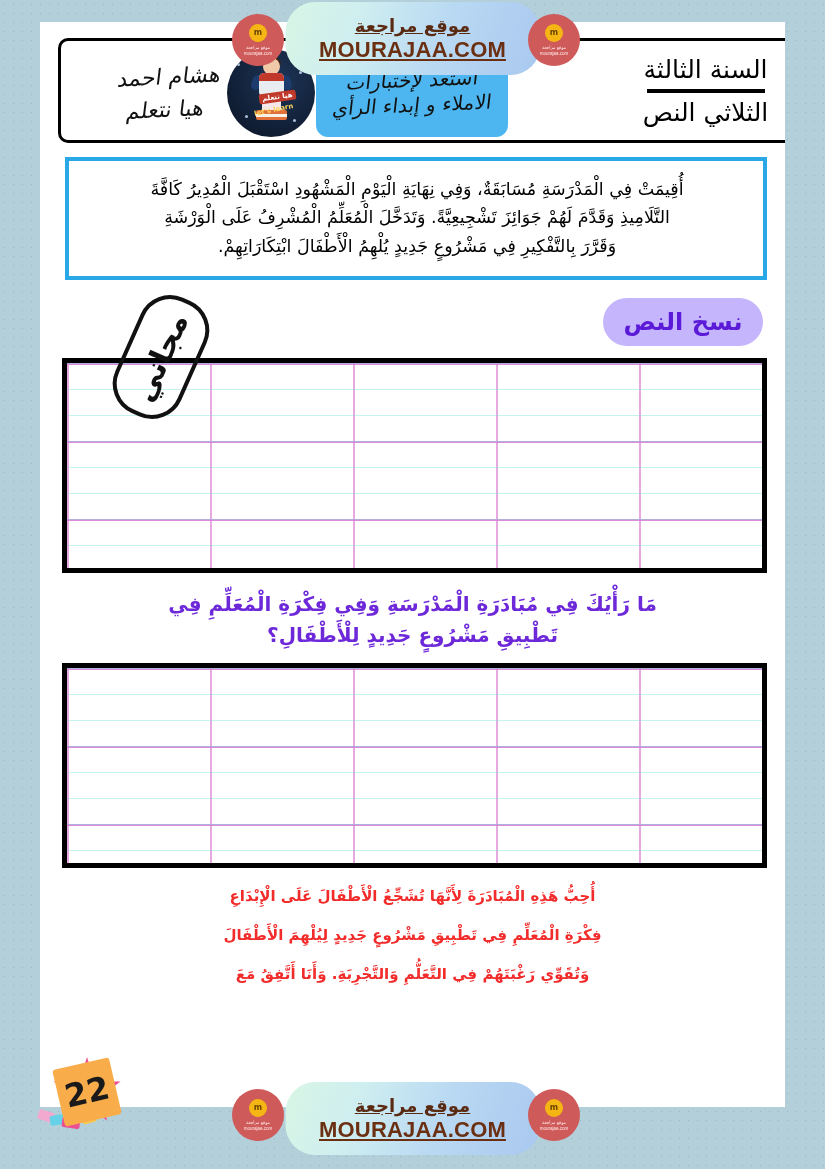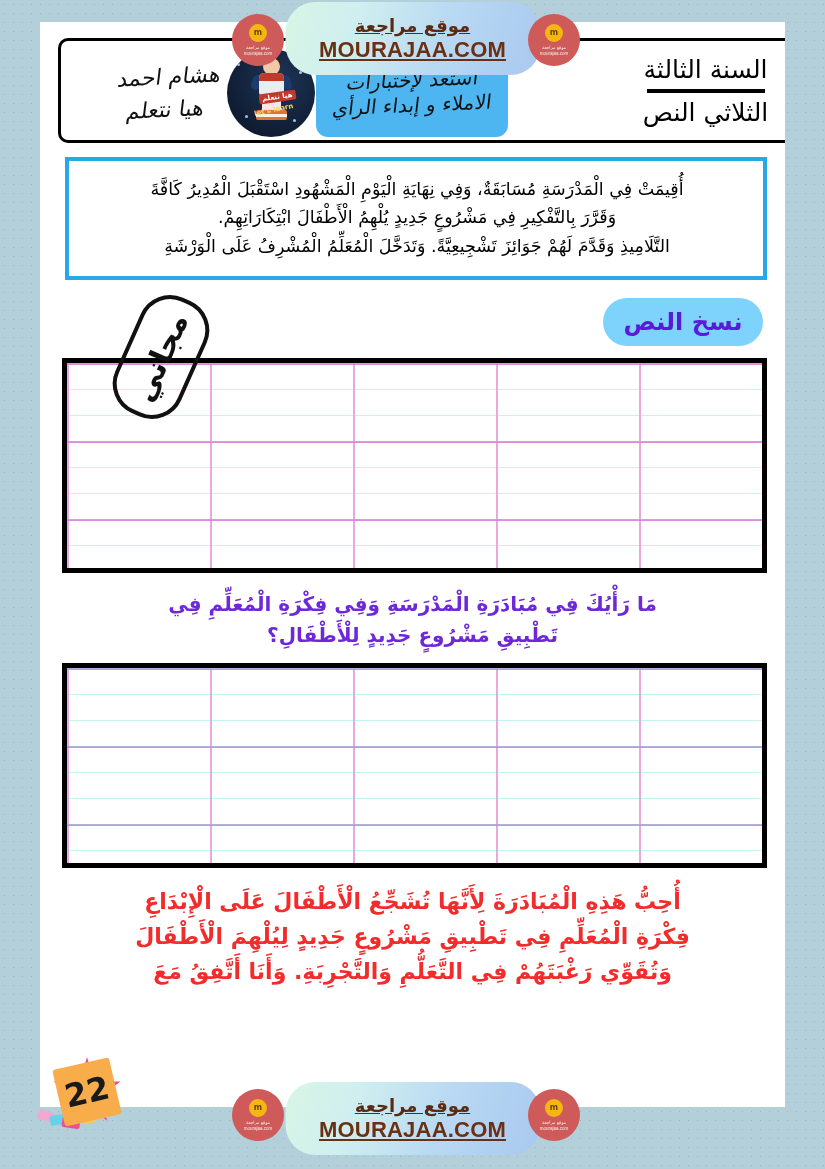--- a/index.html
+++ b/index.html
@@ -206,21 +206,21 @@
     font-size:30px;font-weight:700;color:#111;
     transform:rotate(-90deg);
     white-space:nowrap;direction:rtl;
   }
 
   
   .label-pill{
     margin:18px 20px 0 0;
     float:none;
     width:160px;height:48px;
-    background:#7dd3fc;
+    background:#c4b5fd;
     border-radius:24px;
     display:flex;align-items:center;justify-content:center;
     margin-left:auto;margin-right:22px;
   }
   .label-pill span{
     font-family:"DejaVu Sans","Liberation Sans",sans-serif;
     direction:rtl;font-size:24px;font-weight:700;color:#5b19d8;
   }
 
   
@@ -248,23 +248,23 @@
     font-size:20px;font-weight:700;line-height:1.55;
     color:#6d28d9;
   }
 
   
   .answer{
     margin:16px 30px 0 30px;
     direction:rtl;text-align:center;
   }
   .answer p{
-    margin:0;
-    font-family:"DejaVu Sans","Liberation Sans",sans-serif;
-    font-size:22px;font-weight:700;line-height:1.6;
+    margin:15px;
+    font-family:"DejaVu Sans","Liberation Sans",sans-serif;
+    font-size:15px;font-weight:700;line-height:1.6;
     color:#f22b2b;
   }
 
   
   .pagenum{
     position:absolute;
     left:58px;bottom:48px;
     width:58px;height:58px;
     z-index:25;
   }
@@ -350,22 +350,22 @@
 
     <div class="hdr-right">
       <div class="line1">السنة الثالثة</div>
       <div class="hdr-rule"></div>
       <div class="line2">الثلاثي النص</div>
     </div>
   </div>
 
   <div class="passage">
     <p>أُقِيمَتْ فِي الْمَدْرَسَةِ مُسَابَقَةٌ، وَفِي نِهَايَةِ الْيَوْمِ الْمَشْهُودِ اسْتَقْبَلَ الْمُدِيرُ كَافَّةَ</p>
+    <p>التَّلَامِيذِ وَقَدَّمَ لَهُمْ جَوَائِزَ تَشْجِيعِيَّةً. وَتَدَخَّلَ الْمُعَلِّمُ الْمُشْرِفُ عَلَى الْوَرْشَةِ</p>
     <p>وَقَرَّرَ بِالتَّفْكِيرِ فِي مَشْرُوعٍ جَدِيدٍ يُلْهِمُ الْأَطْفَالَ ابْتِكَارَاتِهِمْ.</p>
-    <p>التَّلَامِيذِ وَقَدَّمَ لَهُمْ جَوَائِزَ تَشْجِيعِيَّةً. وَتَدَخَّلَ الْمُعَلِّمُ الْمُشْرِفُ عَلَى الْوَرْشَةِ</p>
   </div>
 
   <div class="label-pill">
     <span>نسخ النص</span>
   </div>
 
   <div class="write"></div>
 
   <div class="question">
     <p>مَا رَأْيُكَ فِي مُبَادَرَةِ الْمَدْرَسَةِ وَفِي فِكْرَةِ الْمُعَلِّمِ فِي</p>

